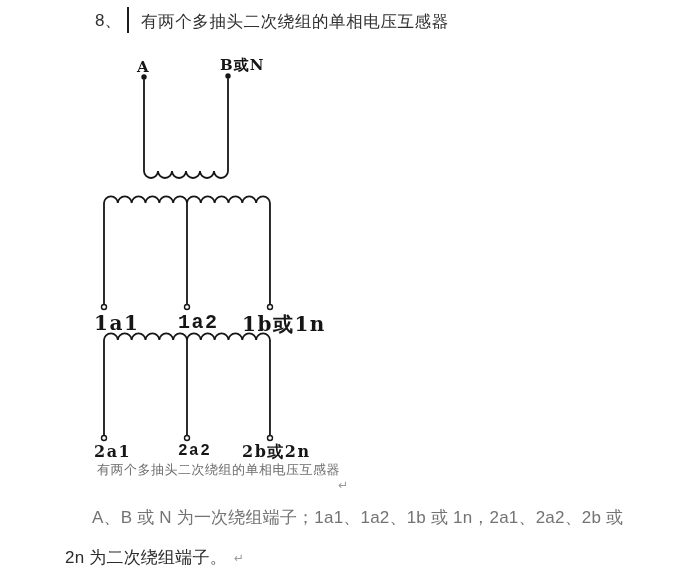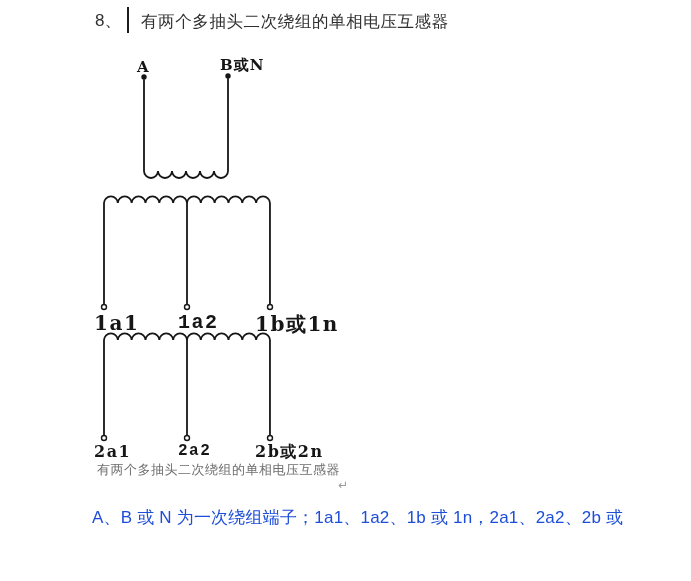--- a/index.html
+++ b/index.html
@@ -22,27 +22,27 @@
   
   svg.circuit{position:absolute;left:0;top:0;width:691px;height:581px;}
   .term-label{
     font-family:"DejaVu Serif","Liberation Serif",serif;
     font-weight:bold;color:#161616;
   }
   .lab-a{left:137px;top:58px;font-size:15px;}
   .lab-b{left:220px;top:56px;font-size:15px;letter-spacing:1px;}
   .row1{top:311px;font-size:20px;letter-spacing:1.5px;}
   .row2{top:442px;font-size:16px;letter-spacing:1.5px;}
-  .c1{left:94px;} .c2{left:178px;font-family:Liberation Mono, monospace;} .c3{left:255px;}
+  .c1{left:94px;} .c2{left:178px;font-family:Liberation Mono, monospace;} .c3{left:242px;}
 
   .caption{left:97px;top:461px;font-size:13px;color:#6e6e6e;letter-spacing:0.5px;}
   .caption-mark{left:338px;top:478px;font-size:12px;color:#9a9a9a;}
 
   
-  .body-line1{left:92px;top:506px;font-size:17px;color:#1d4ed8;letter-spacing:0.2px;}
+  .body-line1{left:92px;top:506px;font-size:17px;color:#737373;letter-spacing:0.2px;}
   .body-line2{left:65px;top:546px;font-size:17px;color:#2b2b2b;letter-spacing:0.2px;}
   .para-mark{font-size:12px;color:#9a9a9a;margin-left:7px;vertical-align:1px;}
 </style>
 </head>
 <body>
 
 <div class="page">
 
   <div class="abs title-number">8、</div>
   <div class="abs text-cursor"></div>
@@ -97,14 +97,17 @@
 
     <div class="abs term-label row2 c1">2a1</div>
     <div class="abs term-label row2 c2">2a2</div>
     <div class="abs term-label row2 c3">2b或2n</div>
 
     <div class="abs caption">有两个多抽头二次绕组的单相电压互感器</div>
     <div class="abs caption-mark">↵</div>
   </div>
 
   <div class="abs body-line1">A、B 或 N 为一次绕组端子；1a1、1a2、1b 或 1n，2a1、2a2、2b 或</div>
+  <div class="abs body-line2">
+    <span>2n 为二次绕组端子。</span><span class="para-mark">↵</span>
+  </div>
 
 </div>
 
 </body></html>

